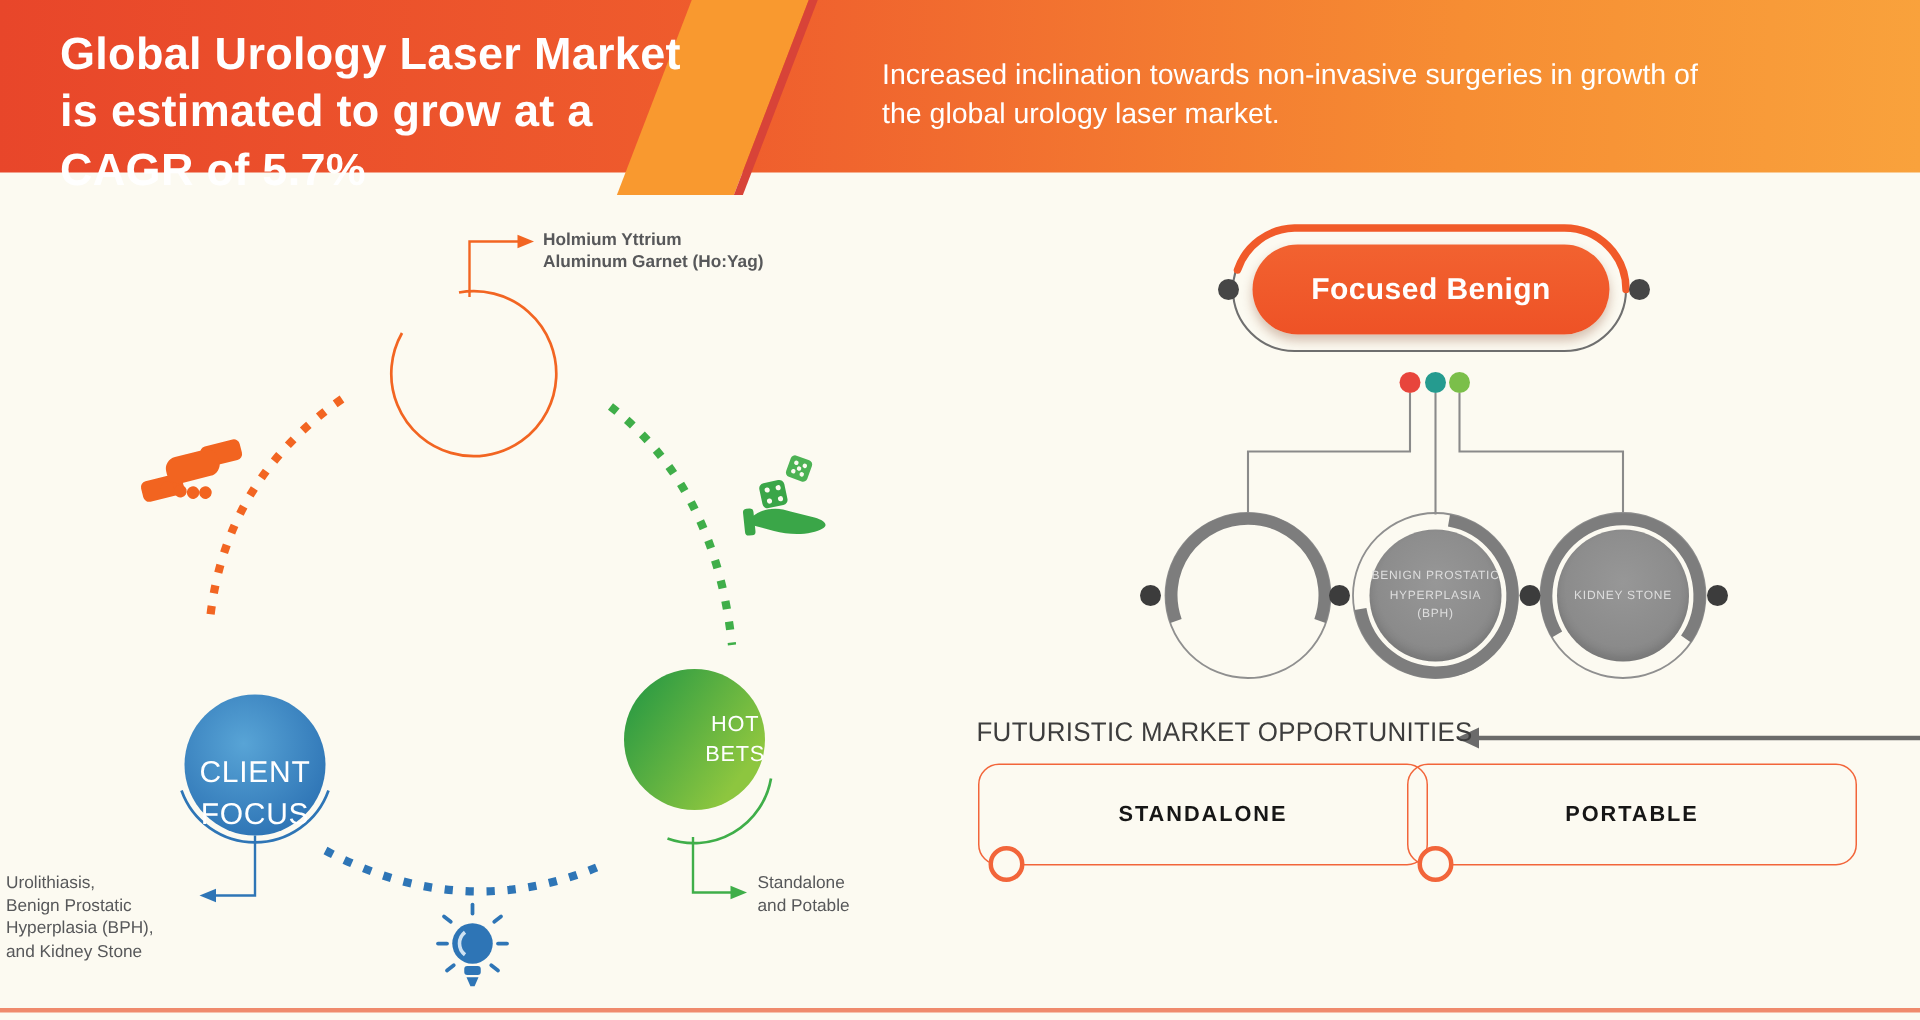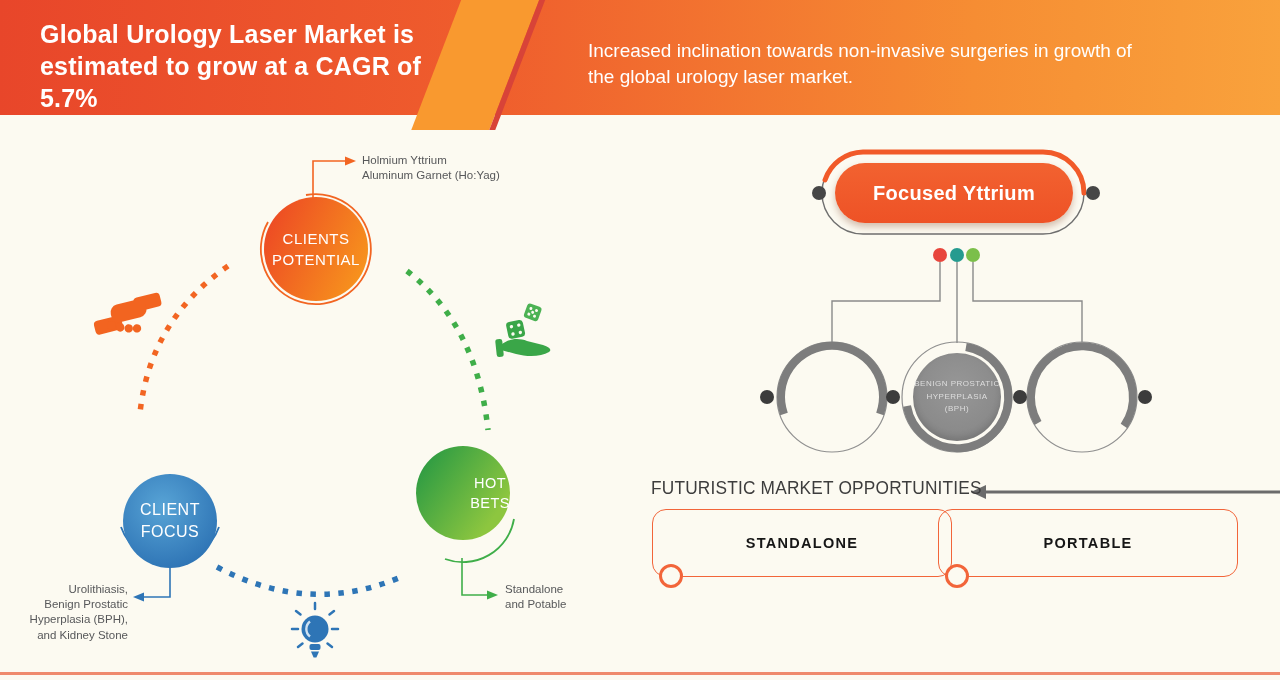--- a/index.html
+++ b/index.html
@@ -6,36 +6,36 @@
   .stage{position:relative;width:1280px;height:680px;background:#fcfaf1;overflow:hidden;
          font-family:"Liberation Sans",sans-serif;}
   
   .banner{position:absolute;left:0;top:0;width:1280px;height:115px;
           background:linear-gradient(92deg,#e8462a 0%,#ef5d2d 38%,#f68d33 76%,#f9a23c 100%);}
   .deco-light{position:absolute;left:465px;top:-10px;width:78px;height:140px;background:#f9992f;
               transform:skewX(-21deg);transform-origin:top left;}
   .deco-red{position:absolute;left:543px;top:-10px;width:6px;height:140px;background:#d84338;
             transform:skewX(-21deg);transform-origin:top left;}
   .title{position:absolute;left:40px;top:18px;width:420px;margin:0;color:#fff;
-         font-size:25px;line-height:1.28;font-weight:bold;letter-spacing:.2px;}
+         font-size:30px;line-height:1.28;font-weight:bold;letter-spacing:.2px;}
   .subtitle{position:absolute;left:575px;top:25px;width:545px;margin:13px;color:#fff;
             font-size:19px;line-height:1.38;font-weight:400;}
   
   .node{position:absolute;border-radius:50%;display:flex;align-items:center;justify-content:center;
         color:#fff;text-align:center;font-weight:500;letter-spacing:.5px;}
   .node span{white-space:pre-line;line-height:1.4;}
   .node-cp{left:264px;top:197px;width:104px;height:104px;font-size:15px;
            background:linear-gradient(115deg,#ed4b24 10%,#f7941d 90%);}
-  .node-cf{left:123px;top:474px;width:94px;height:94px;font-size:16px;
-           background:radial-gradient(circle at 42% 35%,#58a4d6,#2e74b5 78%);}
+  .node-cf{left:123px;top:463px;width:94px;height:94px;font-size:20px;
+           background:radial-gradient(circle at 42% 35%,#58a4d6,#2e74b5 78%);align-items:flex-end;}
   .node-hb{left:416px;top:446px;width:94px;height:94px;font-size:14.5px;
            background:linear-gradient(125deg,#2c9b43 10%,#8dc63f 80%);justify-content:flex-end;}
   .note{position:absolute;font-size:11.5px;line-height:1.32;color:#57585a;white-space:pre-line;}
-  .note-cp{left:362px;top:153px;text-align:left;}
-  .note-cf{left:4px;top:582px;width:124px;text-align:right;}
+  .note-cp{left:362px;top:153px;text-align:left;font-weight:bold;}
+  .note-cf{left:4px;top:582px;width:124px;text-align:left;}
   .note-hb{left:505px;top:582px;text-align:left;}
   
   .focused-pill{position:absolute;left:835px;top:163px;width:238px;height:60px;border-radius:30px;
                 background:linear-gradient(180deg,#f26230,#ee5226);display:flex;align-items:center;
                 justify-content:center;color:#fff;font-weight:bold;font-size:20px;letter-spacing:.3px;
                 box-shadow:0 4px 7px rgba(120,50,15,.30);}
   .market-circle{position:absolute;width:88px;height:88px;border-radius:50%;
                  background:radial-gradient(circle at 50% 40%,#979797,#868686 85%);
                  color:#dedede;display:flex;align-items:center;justify-content:center;text-align:center;
                  font-size:8px;letter-spacing:.5px;font-weight:500;
@@ -162,50 +162,49 @@
       <circle cx="767" cy="397" r="7"></circle>
         <circle cx="893" cy="397" r="7"></circle>
       <circle cx="1020" cy="397" r="7"></circle>
         <circle cx="1145" cy="397" r="7"></circle>
     </g>
 
     <path d="M 1280 492 H 984" stroke="#6b6b6b" stroke-width="3" fill="none"></path>
     <polygon points="971,492 986,485 986,499" fill="#6b6b6b"></polygon>
   </svg>
 
-  <div class="node node-cp">
-    <span>CLIENTS
-POTENTIAL</span>
-  </div>
   <div class="node node-cf">
     <span>CLIENT
 FOCUS</span>
   </div>
   <div class="node node-hb">
     <span>HOT
 BETS</span>
   </div>
 
   <div class="note note-cp">Holmium Yttrium
 Aluminum Garnet (Ho:Yag)</div>
   <div class="note note-cf">Urolithiasis,
 Benign Prostatic
 Hyperplasia (BPH),
 and Kidney Stone</div>
   <div class="note note-hb">Standalone
 and Potable</div>
 
   <div class="focused-pill">
-    <span>Focused Yttrium</span>
+    <span>Focused Benign</span>
   </div>
   <div class="market-circle mc-2">
     <span>BENIGN PROSTATIC
 HYPERPLASIA
 (BPH)</span>
   </div>
+  <div class="market-circle mc-3">
+    <span>KIDNEY STONE</span>
+  </div>
 
   <div class="fut-heading">FUTURISTIC MARKET OPPORTUNITIES</div>
   <div class="opp-box opp-standalone">
     <span>STANDALONE</span>
     <span class="opp-ring"></span>
   </div>
   <div class="opp-box opp-portable">
     <span>PORTABLE</span>
     <span class="opp-ring"></span>
   </div>

